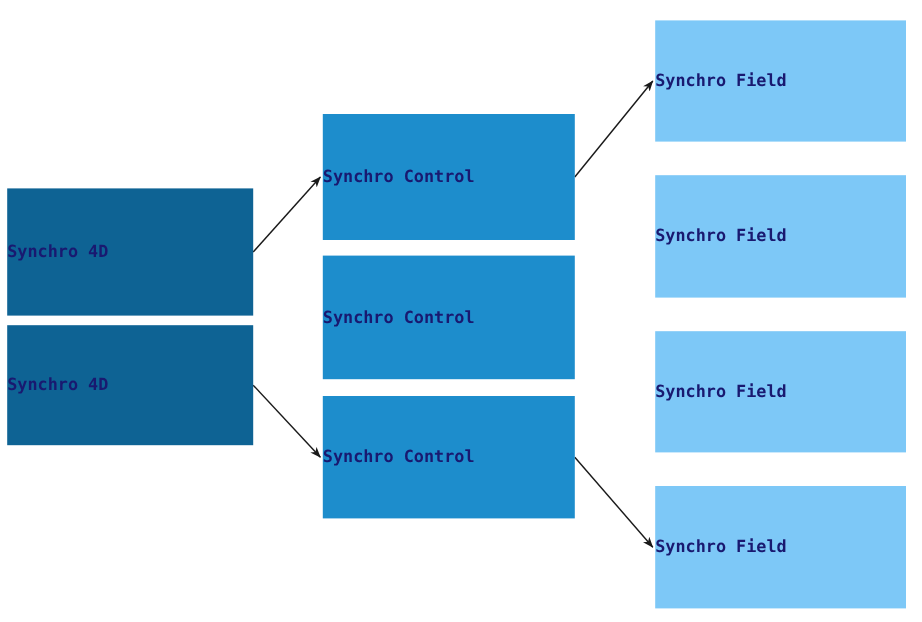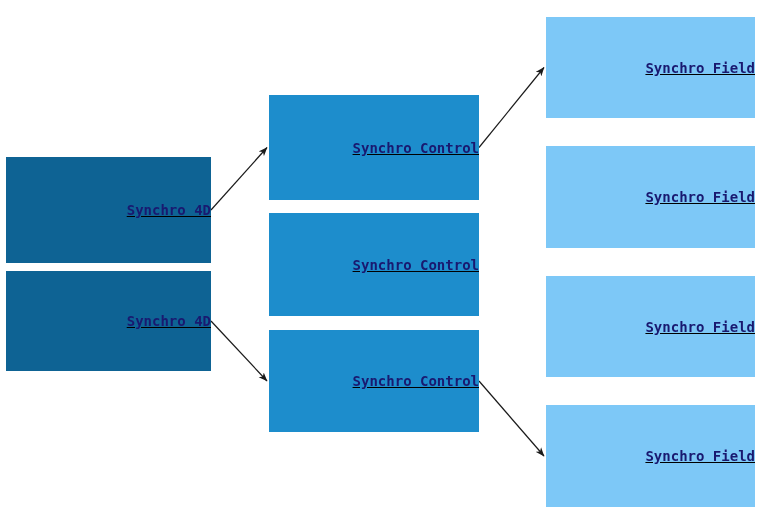--- a/index.html
+++ b/index.html
@@ -20,23 +20,22 @@
     left: 0;
     top: 0;
     width: 768px;
     height: 518px;
     pointer-events: none;
   }
   .node {
     position: absolute;
     display: flex;
     align-items: center;
-    justify-content: flex-end;
+    justify-content: flex-start;
     box-sizing: border-box;
-    text-decoration: underline;
   }
   .node .label {
     font-size: 14px;
     font-weight: bold;
     letter-spacing: 0px;
     white-space: nowrap;
   }
 </style>
 </head>
 <body>

